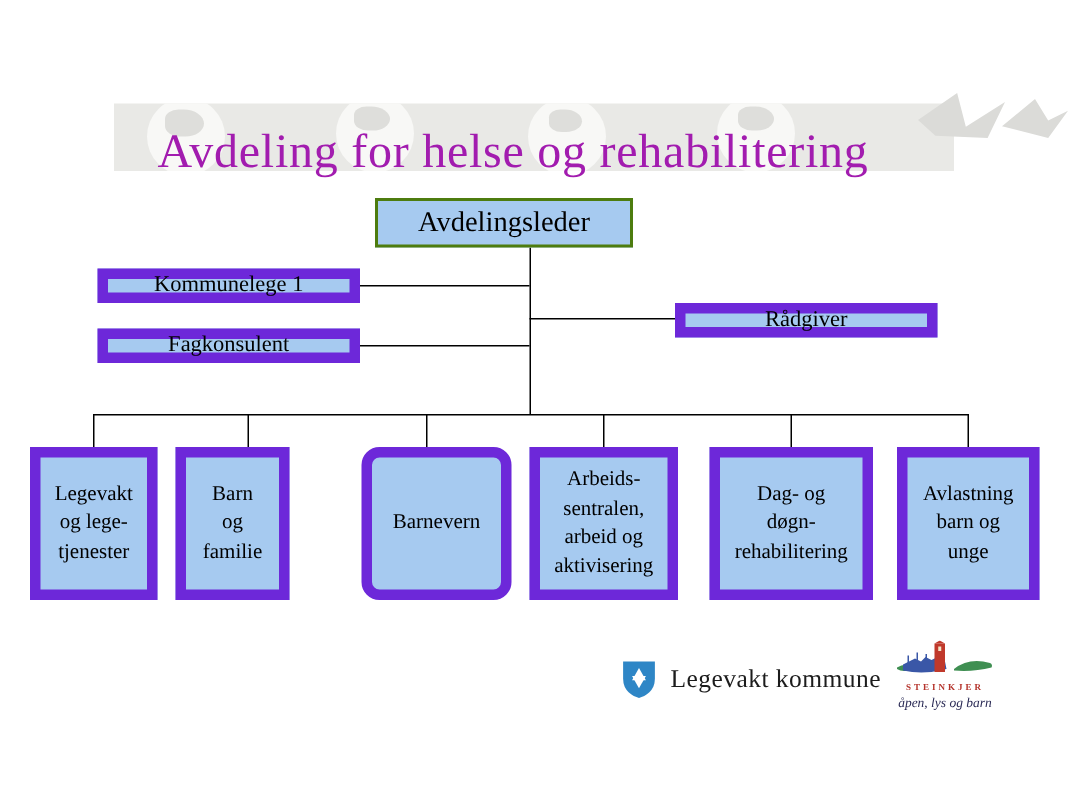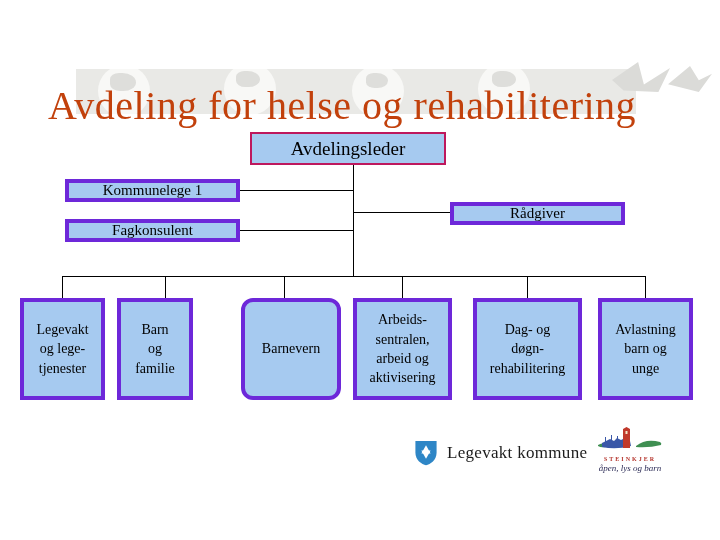--- a/index.html
+++ b/index.html
@@ -10,29 +10,29 @@
   
   .wm-band{position:absolute;left:76px;top:69px;width:560px;height:45px;background:#e9e9e6;overflow:hidden;}
   .wm-circle{position:absolute;width:52px;height:52px;border-radius:50%;background:#f8f8f6;}
   .wm-blob{position:absolute;background:#dededb;border-radius:40% 60% 55% 45%;}
   .wm-tri{position:absolute;background:#dbdbd8;}
   .wm-tri.a{left:612px;top:62px;width:58px;height:30px;clip-path:polygon(0 60%,45% 0,55% 75%,100% 20%,80% 100%,20% 95%);}
   .wm-tri.b{left:668px;top:66px;width:44px;height:26px;clip-path:polygon(0 70%,50% 0,70% 55%,100% 30%,70% 100%);}
   
   .title{
     position:absolute;left:0;top:82px;width:684px;margin:0;
-    font-size:40px;font-weight:400;text-align:center;letter-spacing:0.5px;color:#c2410c;
+    font-size:32px;font-weight:400;text-align:center;letter-spacing:0.5px;color:#a21caf;
   }
   
   .box{
-    position:absolute;background:#a6caf0;border:4px solid #6d28d9;
+    position:absolute;background:#a6caf0;border:7px solid #6d28d9;
     display:flex;align-items:center;justify-content:center;
     text-align:center;box-sizing:border-box;
   }
-  .top-box{left:250px;top:132px;width:196px;height:33px;font-size:19px;border:2px solid #be185d;}
+  .top-box{left:250px;top:132px;width:172px;height:33px;font-size:19px;border:2px solid #4d7c0f;}
   .side-box{width:175px;height:23px;font-size:15px;}
   .kommunelege{left:65px;top:179px;}
   .radgiver{left:450px;top:202px;}
   .fagkonsulent{left:65px;top:219px;text-align:center;}
   .unit-box{top:298px;height:102px;font-size:14px;line-height:1.38;white-space:pre-line;padding:2px;}
   .u1{left:20px;width:85px;}
   .u2{left:117px;width:76px;}
   .u3{left:241px;width:100px;border-radius:12px;}
   .u4{left:353px;width:99px;}
   .u5{left:473px;width:109px;}

